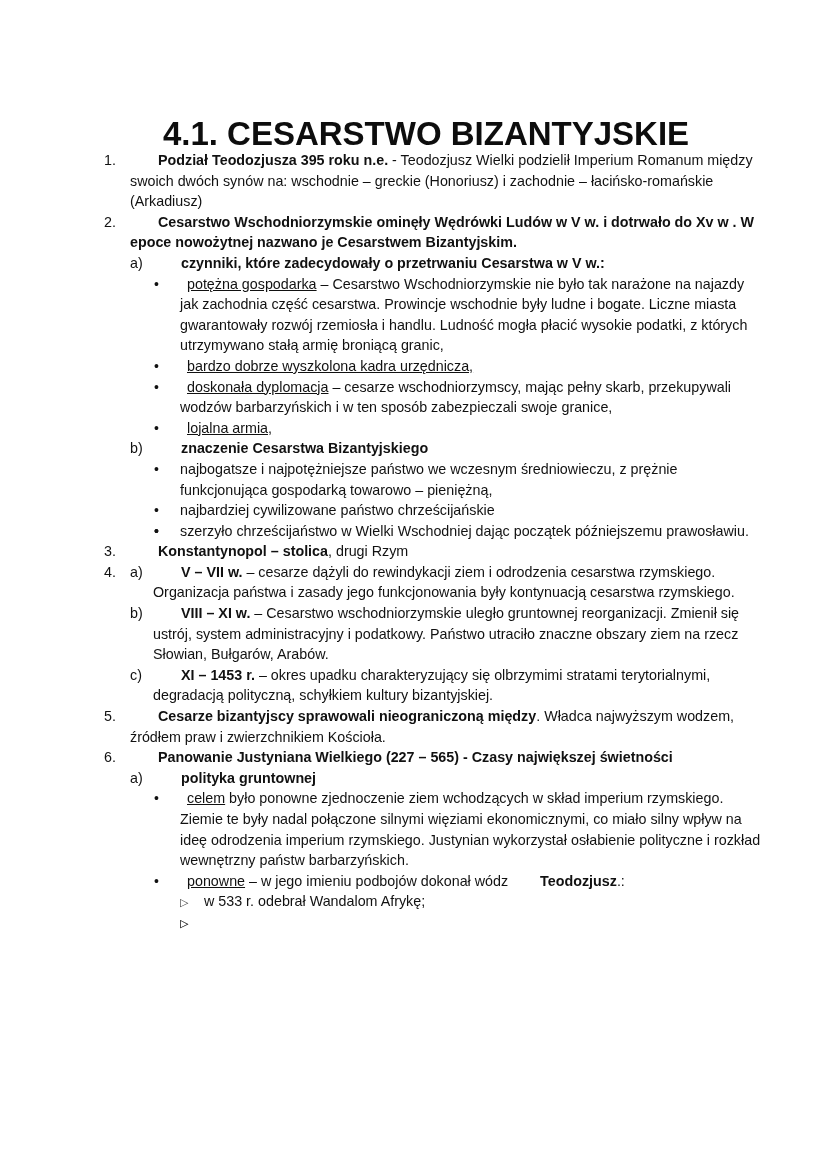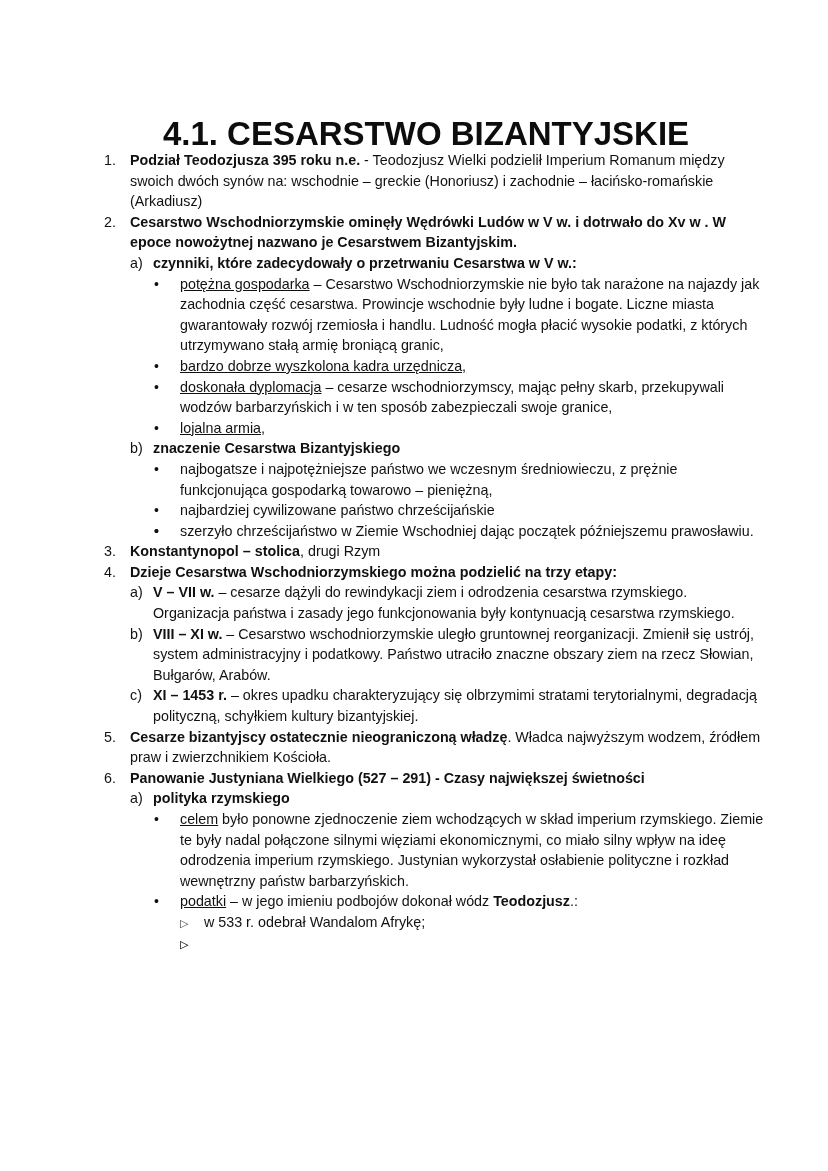--- a/index.html
+++ b/index.html
@@ -11,22 +11,22 @@
   .row { position: relative; }
   .marker { position: absolute; top: 0; }
   .l1 { padding-left: 26px; }
   .l1 > .marker { left: 0; }
   .l2 { padding-left: 49px; }
   .l2 > .marker { left: 26px; }
   .l3 { padding-left: 76px; }
   .l3 > .marker { left: 50px; font-size: 14px; }
   .l4 { padding-left: 100px; }
   .l4 > .marker { left: 76px; font-size: 11px; color: #333; top: 1px; }
-  b { font-weight: bold; }
-  u { text-decoration: underline; }
+  b { font-weight: bold; margin-left: 28px; }
+  u { text-decoration: underline; margin-left: 7px; }
 </style>
 </head>
 <body>
 
 <h1 class="title" style="margin:12px">4.1. CESARSTWO BIZANTYJSKIE</h1>
 
 <div class="doc">
 
   <div class="row l1">
     <span class="marker">1.</span>
@@ -67,65 +67,64 @@
   </div>
   <div class="row l3">
     <span class="marker">•</span>
     <span>najbardziej cywilizowane państwo chrześcijańskie</span>
   </div>
   <div class="row l3">
     <span class="marker">•</span>
   </div>
   <div class="row l3">
     <span class="marker">•</span>
-    <span>szerzyło chrześcijaństwo w Ziemie Wschodniej dając początek późniejszemu prawosławiu.</span>
+    <span>szerzyło chrześcijaństwo w Wielki Wschodniej dając początek późniejszemu prawosławiu.</span>
   </div>
 
   <div class="row l1">
     <span class="marker">3.</span>
     <b>Konstantynopol – stolica</b><span>, drugi Rzym</span>
   </div>
 
   <div class="row l1">
     <span class="marker">4.</span>
-    <b>Dzieje Cesarstwa Wschodniorzymskiego można podzielić na trzy etapy:</b>
   </div>
   <div class="row l2">
     <span class="marker">a)</span>
     <b>V – VII w.</b><span> – cesarze dążyli do rewindykacji ziem i odrodzenia cesarstwa rzymskiego. Organizacja państwa i zasady jego funkcjonowania były kontynuacją cesarstwa rzymskiego.</span>
   </div>
   <div class="row l2">
     <span class="marker">b)</span>
     <b>VIII – XI w.</b><span> – Cesarstwo wschodniorzymskie uległo gruntownej reorganizacji. Zmienił się ustrój, system administracyjny i podatkowy. Państwo utraciło znaczne obszary ziem na rzecz Słowian, Bułgarów, Arabów.</span>
   </div>
   <div class="row l2">
     <span class="marker">c)</span>
     <b>XI – 1453 r.</b><span> – okres upadku charakteryzujący się olbrzymimi stratami terytorialnymi, degradacją polityczną, schyłkiem kultury bizantyjskiej.</span>
   </div>
 
   <div class="row l1">
     <span class="marker">5.</span>
-    <b>Cesarze bizantyjscy ostatecznie nieograniczoną władzę</b><span>. Władca najwyższym wodzem, źródłem praw i zwierzchnikiem Kościoła.</span>
+    <b>Cesarze bizantyjscy sprawowali nieograniczoną między</b><span>. Władca najwyższym wodzem, źródłem praw i zwierzchnikiem Kościoła.</span>
   </div>
 
   <div class="row l1">
     <span class="marker">6.</span>
-    <b>Panowanie Justyniana Wielkiego (527 – 291) - Czasy największej świetności</b>
+    <b>Panowanie Justyniana Wielkiego (227 – 565) - Czasy największej świetności</b>
   </div>
   <div class="row l2">
     <span class="marker">a)</span>
-    <b>polityka rzymskiego</b>
+    <b>polityka gruntownej</b>
   </div>
   <div class="row l3">
     <span class="marker">•</span>
     <u>celem</u><span> było ponowne zjednoczenie ziem wchodzących w skład imperium rzymskiego. Ziemie te były nadal połączone silnymi więziami ekonomicznymi, co miało silny wpływ na ideę odrodzenia imperium rzymskiego. Justynian wykorzystał osłabienie polityczne i rozkład wewnętrzny państw barbarzyńskich.</span>
   </div>
   <div class="row l3">
     <span class="marker">•</span>
-    <u>podatki</u><span> – w jego imieniu podbojów dokonał wódz </span><b>Teodozjusz</b><span>.:</span>
+    <u>ponowne</u><span> – w jego imieniu podbojów dokonał wódz </span><b>Teodozjusz</b><span>.:</span>
   </div>
   <div class="row l4">
     <span class="marker">▷</span>
     <span>w 533 r. odebrał Wandalom Afrykę;</span>
   </div>
   <div class="row l4">
     <span class="marker">▷</span>
   </div>
   <div class="row l4">
     <span class="marker">▷</span>

